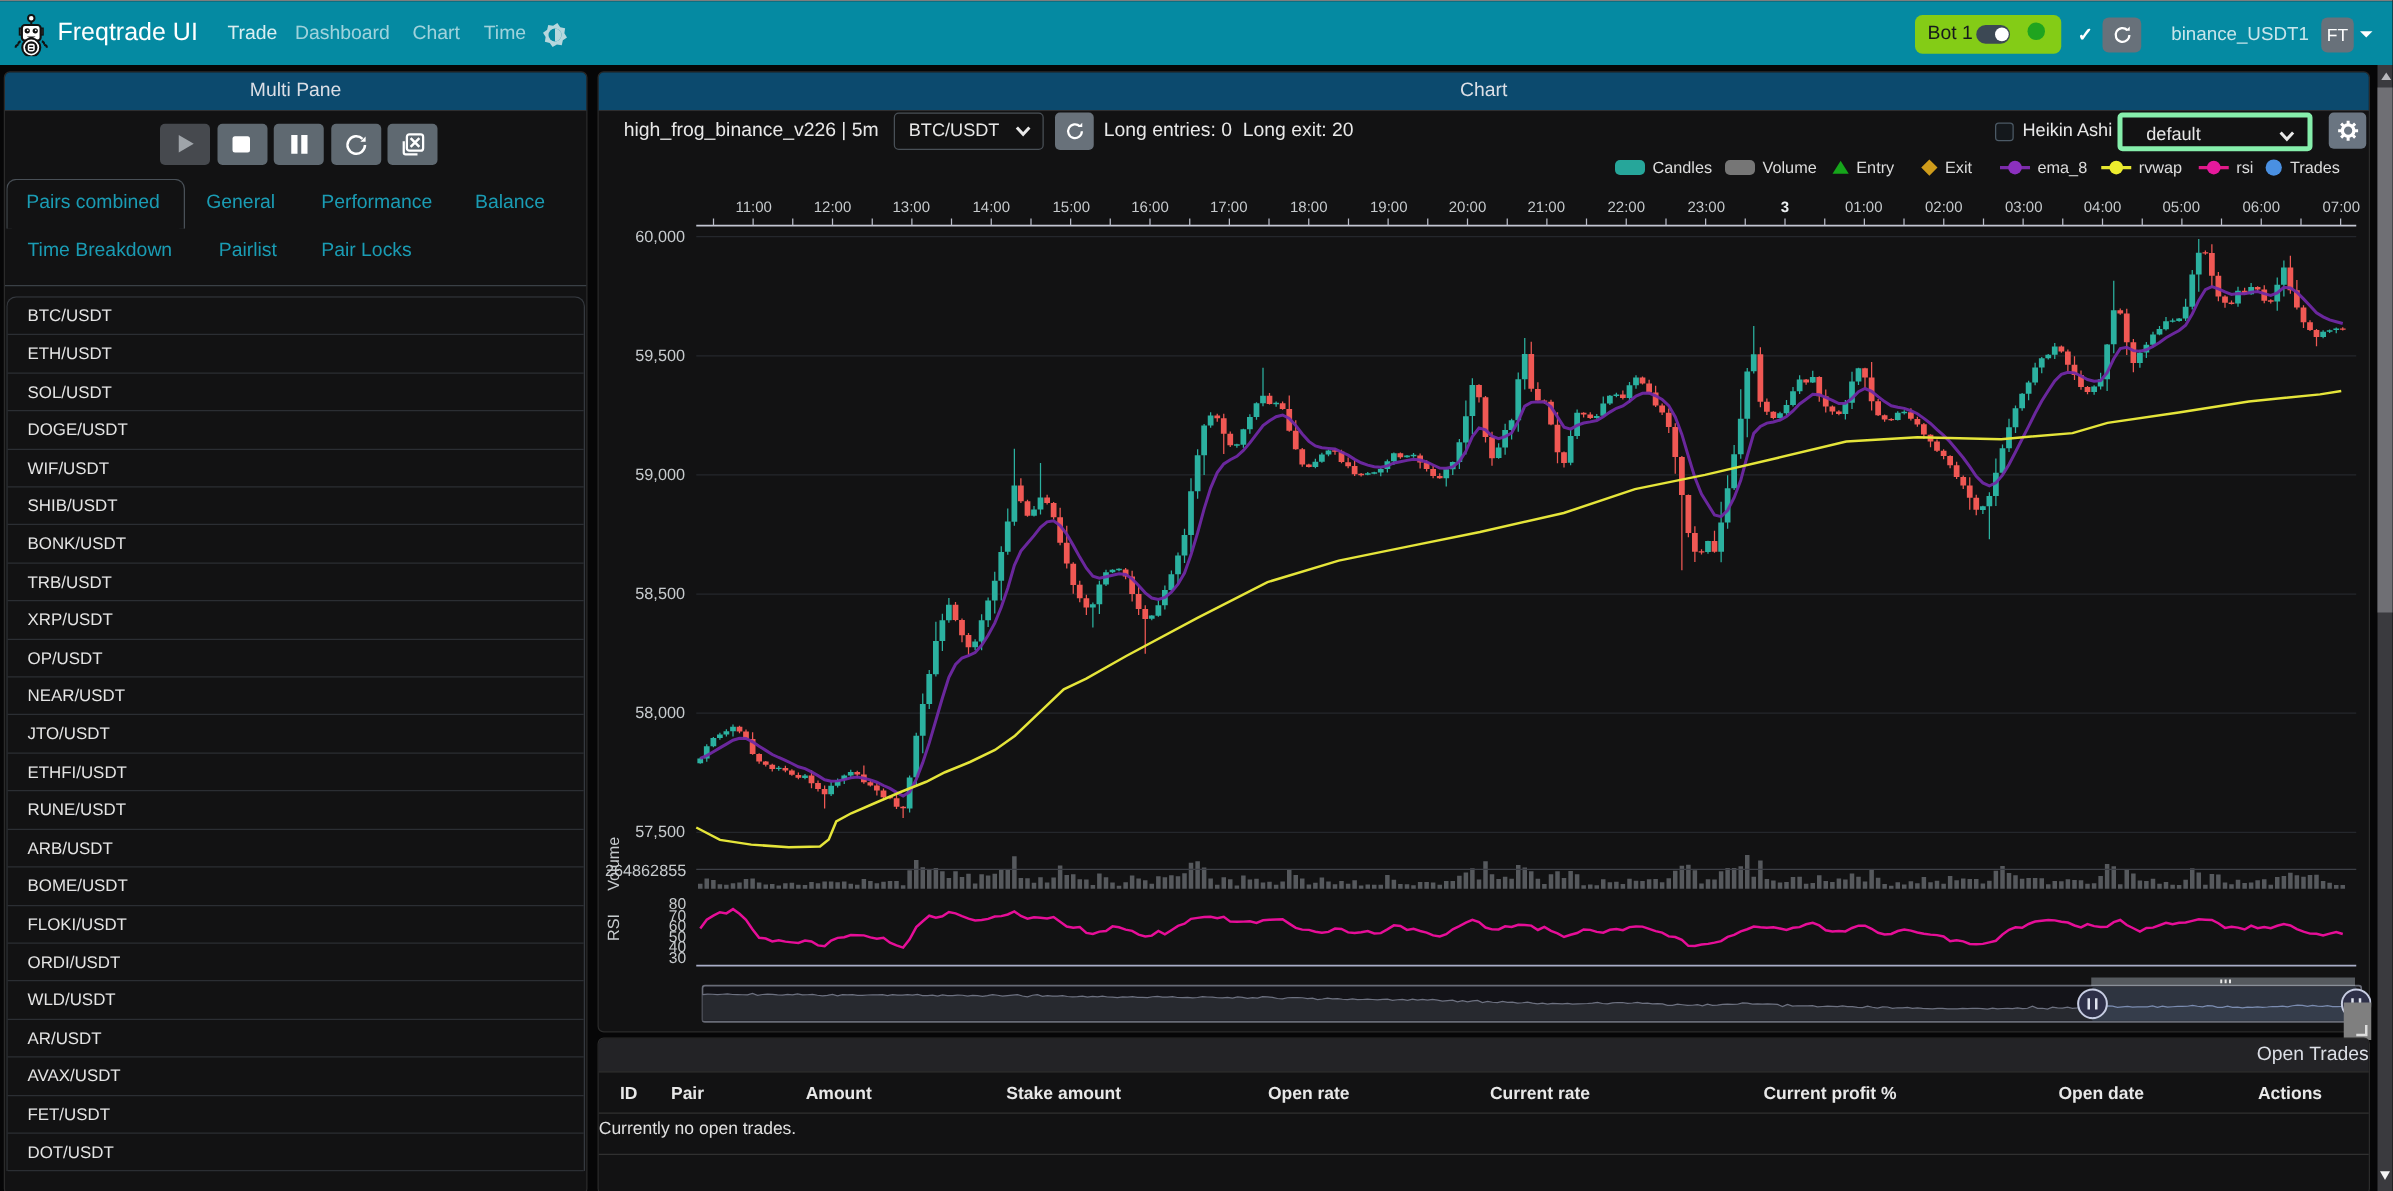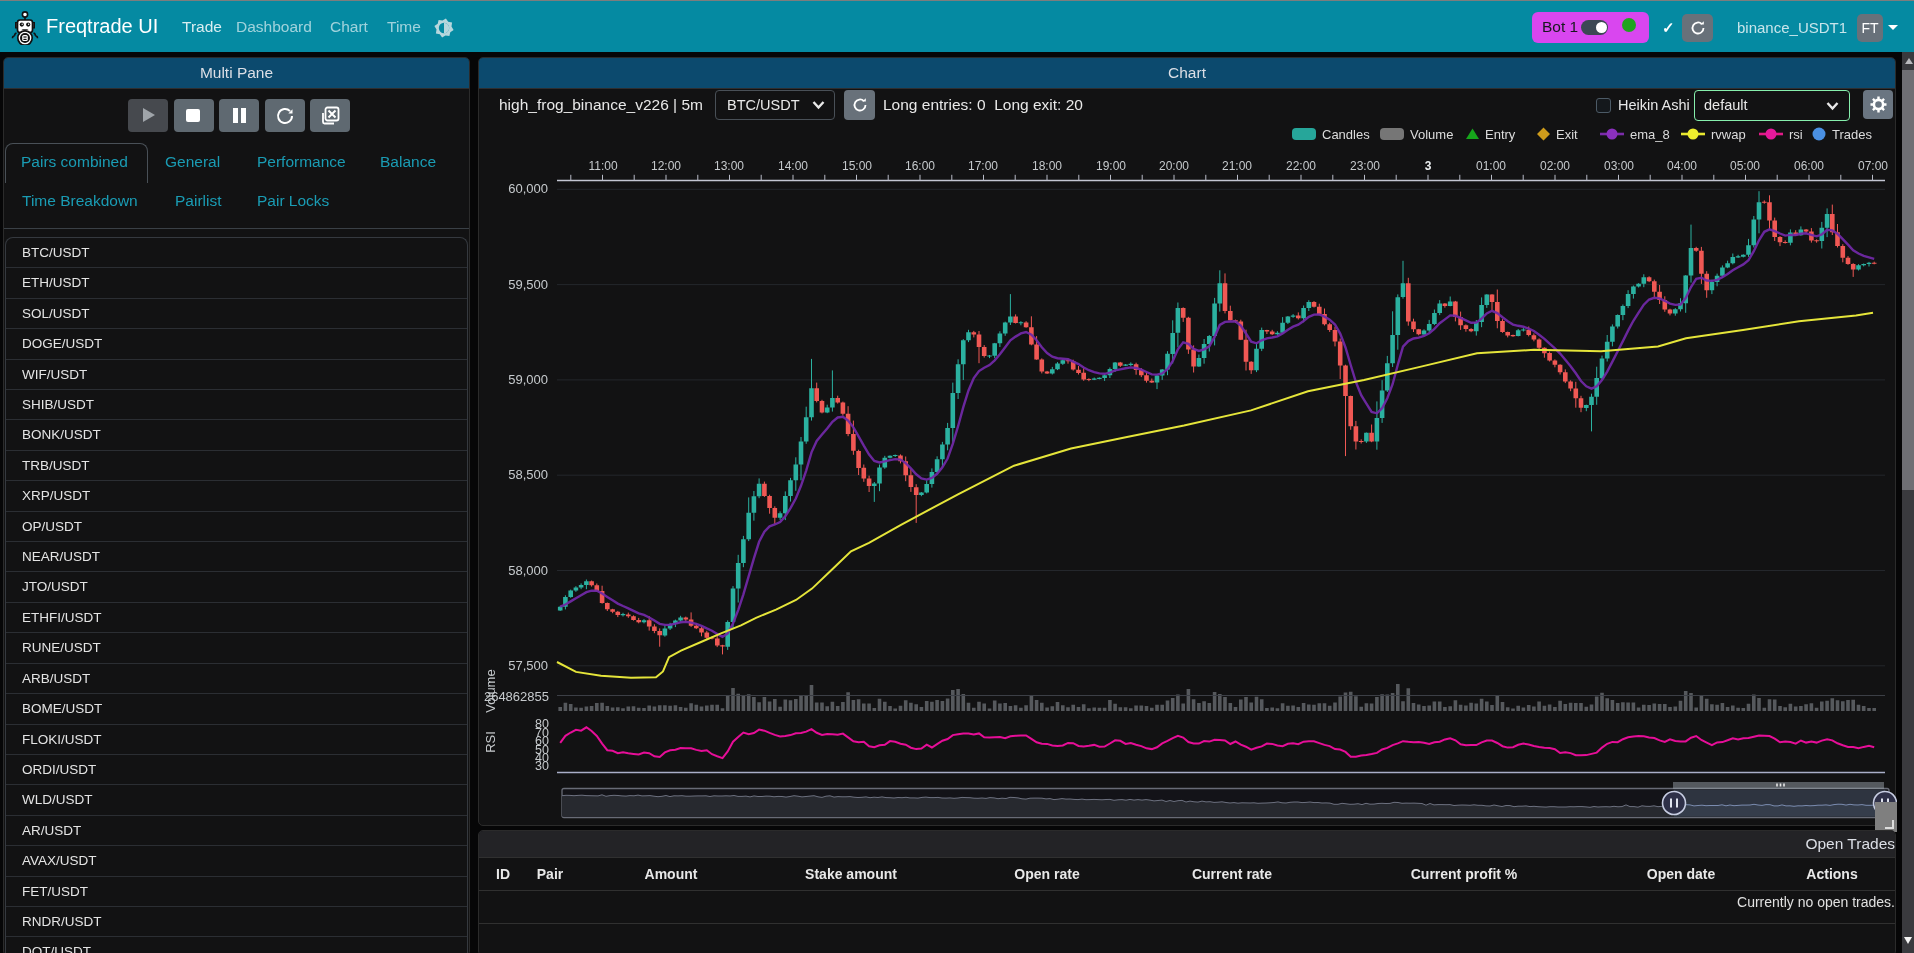--- a/index.html
+++ b/index.html
@@ -37,21 +37,21 @@
 <div class="abs" style="left:46px;top:14px;font-size:20px;font-weight:400;color:#fff">Freqtrade UI</div>
 <div class="navlink abs" style="left:182px;top:17px;color:rgba(255,255,255,0.85)">Trade</div>
 <div class="navlink abs" style="left:236px;top:17px">Dashboard</div>
 <div class="navlink abs" style="left:330px;top:17px">Chart</div>
 <div class="navlink abs" style="left:387px;top:17px">Time</div>
 <svg width="20" height="20" viewBox="0 0 20 20" style="position:absolute;left:434px;top:17px">
 <polygon points="11.9,0.4 14.2,3.7 18.1,4.6 17.5,8.5 19.6,11.9 16.3,14.2 15.4,18.1 11.5,17.5 8.1,19.6 5.8,16.3 1.9,15.4 2.5,11.5 0.4,8.1 3.7,5.8 4.6,1.9 8.5,2.5" fill="#b6d7dd"></polygon>
 <circle cx="10" cy="10" r="5.2" fill="#058aa2"></circle>
 <path d="M10 4.8 a5.2 5.2 0 0 1 0 10.4 Z" fill="#b6d7dd"></path>
 </svg>
-<div class="abs" style="left:1532px;top:11px;width:117px;height:31px;background:#d946ef;border-radius:6px">
+<div class="abs" style="left:1532px;top:11px;width:117px;height:31px;background:#84cc16;border-radius:6px">
   <span class="abs" style="left:10px;top:6px;color:#16191c;font-size:15.5px">Bot 1</span>
   <span class="abs" style="left:49px;top:8px;width:27px;height:15px;background:#3c4854;border-radius:8px"></span>
   <span class="abs" style="left:64px;top:10px;width:11px;height:11px;background:#fff;border-radius:50%"></span>
   <span class="abs" style="left:90px;top:6px;width:14px;height:14px;background:#1fa41f;border-radius:50%"></span>
 </div>
 <div class="abs" style="left:1662px;top:18px;color:#fff;font-size:15px;font-weight:bold">✓</div>
 <div class="abs" style="left:1682px;top:13px;width:31px;height:28px;background:#68717a;border-radius:5px;text-align:center;padding-top:6px"><svg width="16" height="16" viewBox="0 0 16 16">
 <path d="M13.5 8a5.5 5.5 0 1 1-1.6-3.9" fill="none" stroke="#fff" stroke-width="1.8"></path>
 <path d="M13.8 1.2v3.4h-3.4z" fill="#fff"></path>
 </svg></div>
@@ -112,41 +112,40 @@
       <div class="prow">ETHFI/USDT</div>
       <div class="prow">RUNE/USDT</div>
       <div class="prow">ARB/USDT</div>
       <div class="prow">BOME/USDT</div>
       <div class="prow">FLOKI/USDT</div>
       <div class="prow">ORDI/USDT</div>
       <div class="prow">WLD/USDT</div>
       <div class="prow">AR/USDT</div>
       <div class="prow">AVAX/USDT</div>
       <div class="prow">FET/USDT</div>
-      <div class="prow">RNDR/USDT</div>
       <div class="prow">DOT/USDT</div>
     </div>
 </div>
 
 <div class="card" style="left:478px;top:57px;width:1418px;height:769px">
   <div class="chead">Chart</div>
   <div class="abs" style="left:20px;top:38px;color:#e8e8e8;font-size:15.5px">high_frog_binance_v226 | 5m</div>
   <div class="abs" style="left:236px;top:32px;width:120px;height:30px;border:1px solid #495057;border-radius:4px;color:#e8e8e8;font-size:14.5px;line-height:28px;padding-left:11px">BTC/USDT
     <svg class="abs" style="right:9px;top:9px" width="13" height="10" viewBox="0 0 13 10">
         <path d="M1.5 2 L6.5 7.5 L11.5 2" fill="none" stroke="#e8e8e8" stroke-width="2.4"></path>
       </svg>
   </div>
   <div class="abs" style="left:365px;top:32px;width:31px;height:30px;background:#68717a;border-radius:4px;padding:7px 0 0 8px"><svg width="16" height="16" viewBox="0 0 16 16">
 <path d="M13.5 8a5.5 5.5 0 1 1-1.6-3.9" fill="none" stroke="#fff" stroke-width="1.8"></path>
 <path d="M13.8 1.2v3.4h-3.4z" fill="#fff"></path>
 </svg></div>
   <div class="abs" style="left:404px;top:38px;color:#e8e8e8;font-size:15.5px">Long entries: 0&nbsp; Long exit: 20</div>
   <div class="abs" style="left:1117px;top:40px;width:15px;height:15px;border:1px solid #4c5a66;border-radius:3px;background:#14181c"></div>
   <div class="abs" style="left:1139px;top:39px;color:#e8e8e8;font-size:14.5px">Heikin Ashi</div>
-  <div class="abs" style="left:1215px;top:32px;width:156px;height:31px;border:1px solid #86efac;border-radius:4px;color:#e8e8e8;font-size:14.5px;line-height:29px;padding-left:9px">default
+  <div class="abs" style="left:1215px;top:32px;width:156px;height:31px;border:4px solid #86efac;border-radius:4px;color:#e8e8e8;font-size:14.5px;line-height:29px;padding-left:19px">default
     <svg class="abs" style="right:10px;top:10px" width="13" height="10" viewBox="0 0 13 10">
         <path d="M1.5 2 L6.5 7.5 L11.5 2" fill="none" stroke="#e8e8e8" stroke-width="2.4"></path>
       </svg>
   </div>
   <div class="abs" style="left:1384px;top:32px;width:30px;height:29px;background:#6a7581;border-radius:4px;padding:6px 0 0 7px"><svg width="17" height="17" viewBox="0 0 17 17">
 <circle cx="8.5" cy="8.5" r="4.6" fill="none" stroke="#fff" stroke-width="2.6"></circle>
 <circle cx="8.5" cy="8.5" r="1.6" fill="#6a7581"></circle>
 <g stroke="#fff" stroke-width="2.4">
 <path d="M8.5 0.5v3M8.5 13.5v3M0.5 8.5h3M13.5 8.5h3M2.9 2.9l2.1 2.1M12 12l2.1 2.1M14.1 2.9L12 5M5 12l-2.1 2.1"></path>
 </g>
@@ -251,14 +250,14 @@
   <div class="hcell" style="left:24px;top:35px">ID</div>
   <div class="hcell" style="left:71px;top:35px">Pair</div>
   <div class="hcell" style="left:192px;top:35px">Amount</div>
   <div class="hcell" style="left:372px;top:35px">Stake amount</div>
   <div class="hcell" style="left:568px;top:35px">Open rate</div>
   <div class="hcell" style="left:753px;top:35px">Current rate</div>
   <div class="hcell" style="left:985px;top:35px">Current profit %</div>
   <div class="hcell" style="left:1202px;top:35px">Open date</div>
   <div class="hcell" style="left:1353px;top:35px">Actions</div>
   <div class="abs" style="left:0;top:59px;width:1416px;border-bottom:1px solid #303030"></div>
-  <div class="abs" style="left:0;top:63px;width:1416px;text-align:right;color:#e0e0e0;font-size:14px">Currently no open trades.</div>
+  <div class="abs" style="left:0;top:63px;width:1416px;text-align:left;color:#e0e0e0;font-size:14px">Currently no open trades.</div>
   <div class="abs" style="left:0;top:92px;width:1416px;border-bottom:1px solid #303030"></div>
 </div>
 </body></html>

